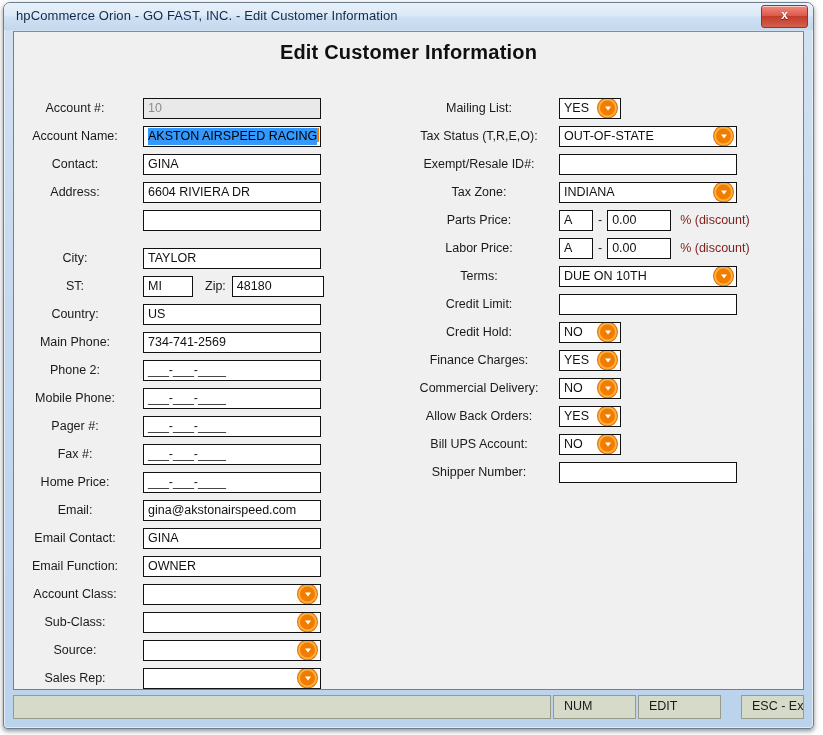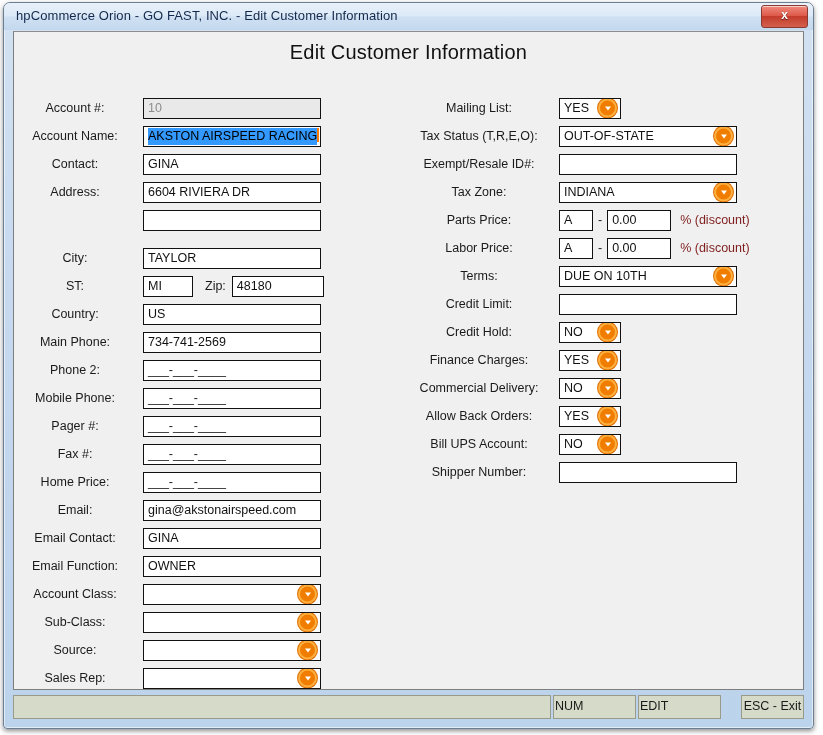--- a/index.html
+++ b/index.html
@@ -75,21 +75,21 @@
     height: 659px;
     box-sizing: border-box;
     background: #f0f0f0;
     border: 1px solid #7e7e7e;
     border-top-color: #8b8b8b;
   }
 
   .form-heading {
     text-align: center;
     font-size: 20px;
-    font-weight: normal;
+    font-weight: bold;
     color: #101010;
     padding-top: 9px;
     letter-spacing: 0.2px;
   }
 
   .columns {
     position: relative;
     height: 600px;
   }
   .col-left  { position: absolute; left: 0px;   top: 30px; width: 350px; }
@@ -204,21 +204,21 @@
     display: flex;
     box-sizing: border-box;
   }
   .status-cell {
     box-sizing: border-box;
     background: #d5dbc8;
     border: 1px solid #9a9a8a;
     font-size: 12.5px;
     color: #1a1a1a;
     line-height: 21px;
-    padding: 0 1px;
+    padding: 0 10px;
     overflow: hidden;
     white-space: nowrap;
   }
   .status-main  { flex: 0 0 538px; }
   .status-num   { flex: 0 0 83px; margin-left: 2px; }
   .status-edit  { flex: 0 0 83px; margin-left: 2px; }
   .status-esc   { flex: 1 1 auto; margin-left: 20px; text-align: center; }
 </style>
 </head>
 <body>

